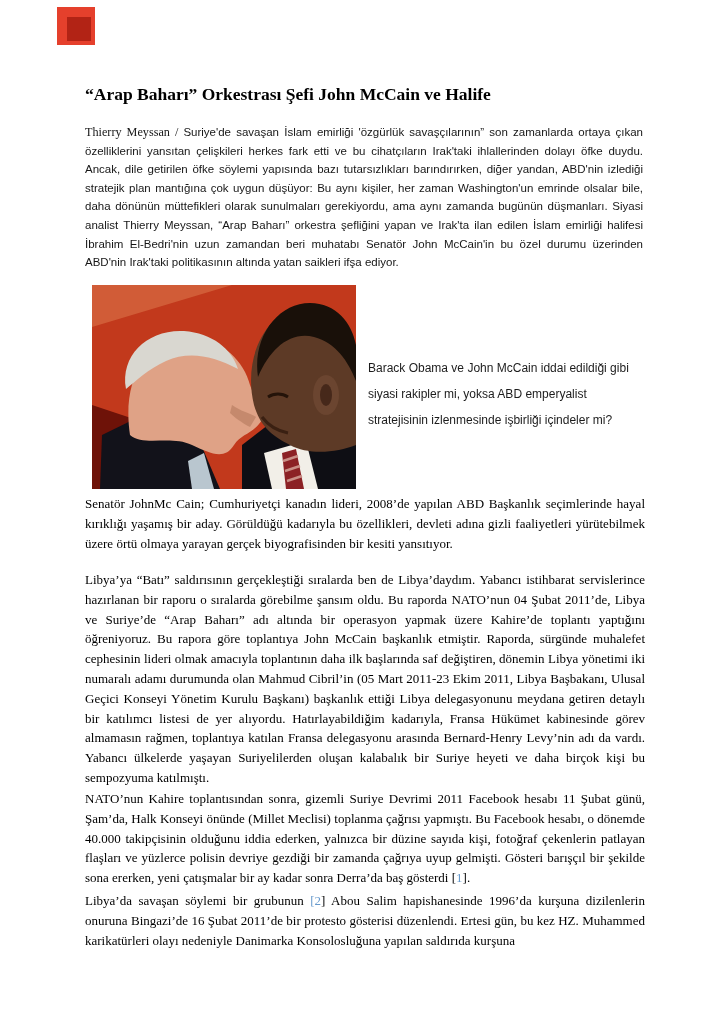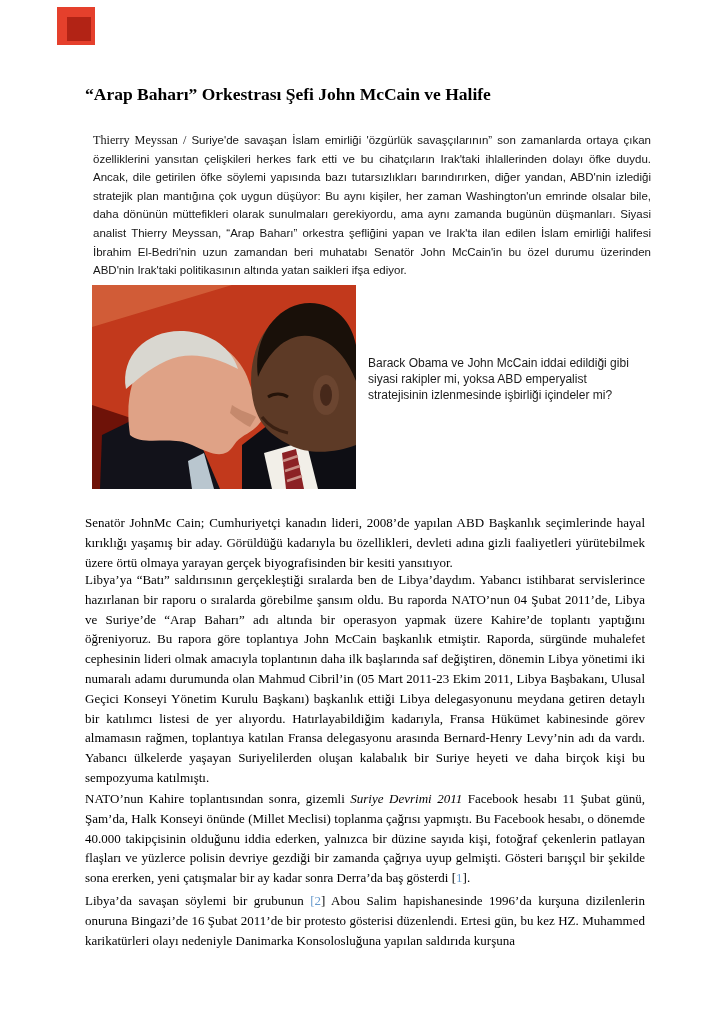--- a/index.html
+++ b/index.html
@@ -3,37 +3,37 @@
 <meta charset="utf-8">
 <style>
   html,body{margin:0;padding:0;background:#ffffff;}
   .page{position:relative;width:725px;height:1024px;background:#ffffff;overflow:hidden;
         font-family:"Liberation Serif", serif;color:#1a1a1a;padding-left:26px;}
   .logo{position:absolute;left:57px;top:7px;width:38px;height:38px;background:#e5402c;}
   .logo-inner{position:absolute;left:10px;top:10px;width:24px;height:24px;background:#b22315;}
   .title{position:absolute;left:85px;top:84px;width:560px;margin:0;
          font-family:"Liberation Serif", serif;font-weight:bold;font-size:17.5px;
          color:#000;letter-spacing:0px;}
-  .intro{position:absolute;left:85px;top:123px;width:558px;margin:8px;
+  .intro{position:absolute;left:85px;top:123px;width:558px;margin:0;
          font-family:"Liberation Sans", sans-serif;font-size:11.5px;line-height:18.6px;
          text-align:justify;color:#161616;}
   .seg-lead{font-family:"Liberation Serif", serif;font-size:12.2px;}
   .photo{position:absolute;left:92px;top:285px;width:264px;height:204px;}
   .photo svg{display:block;width:264px;height:204px;}
   .caption{position:absolute;left:368px;top:355px;width:278px;
-           font-family:"Liberation Sans", sans-serif;font-size:12px;line-height:16px;
+           font-family:"Liberation Sans", sans-serif;font-size:12px;line-height:26px;
            color:#1c1c1c;text-align:left;}
   .body-par{position:absolute;left:85px;width:560px;margin:0;
             font-family:"Liberation Serif", serif;font-size:13px;line-height:19.8px;
             text-align:justify;color:#000;}
-  .p1{top:494px;margin-top:19px;}
+  .p1{top:494px;}
   .p2{top:570px;}
   .p3{top:789px;}
   .p4{top:891px;}
-  .seg-italic{font-style:italic;}
+  .seg-italic{}
   .seg-link{color:#6699cc;text-decoration:none;cursor:pointer;}
 </style>
 </head>
 <body>
 
 <div class="page">
 
   <div class="logo">
     <div class="logo-inner"></div>
   </div>

